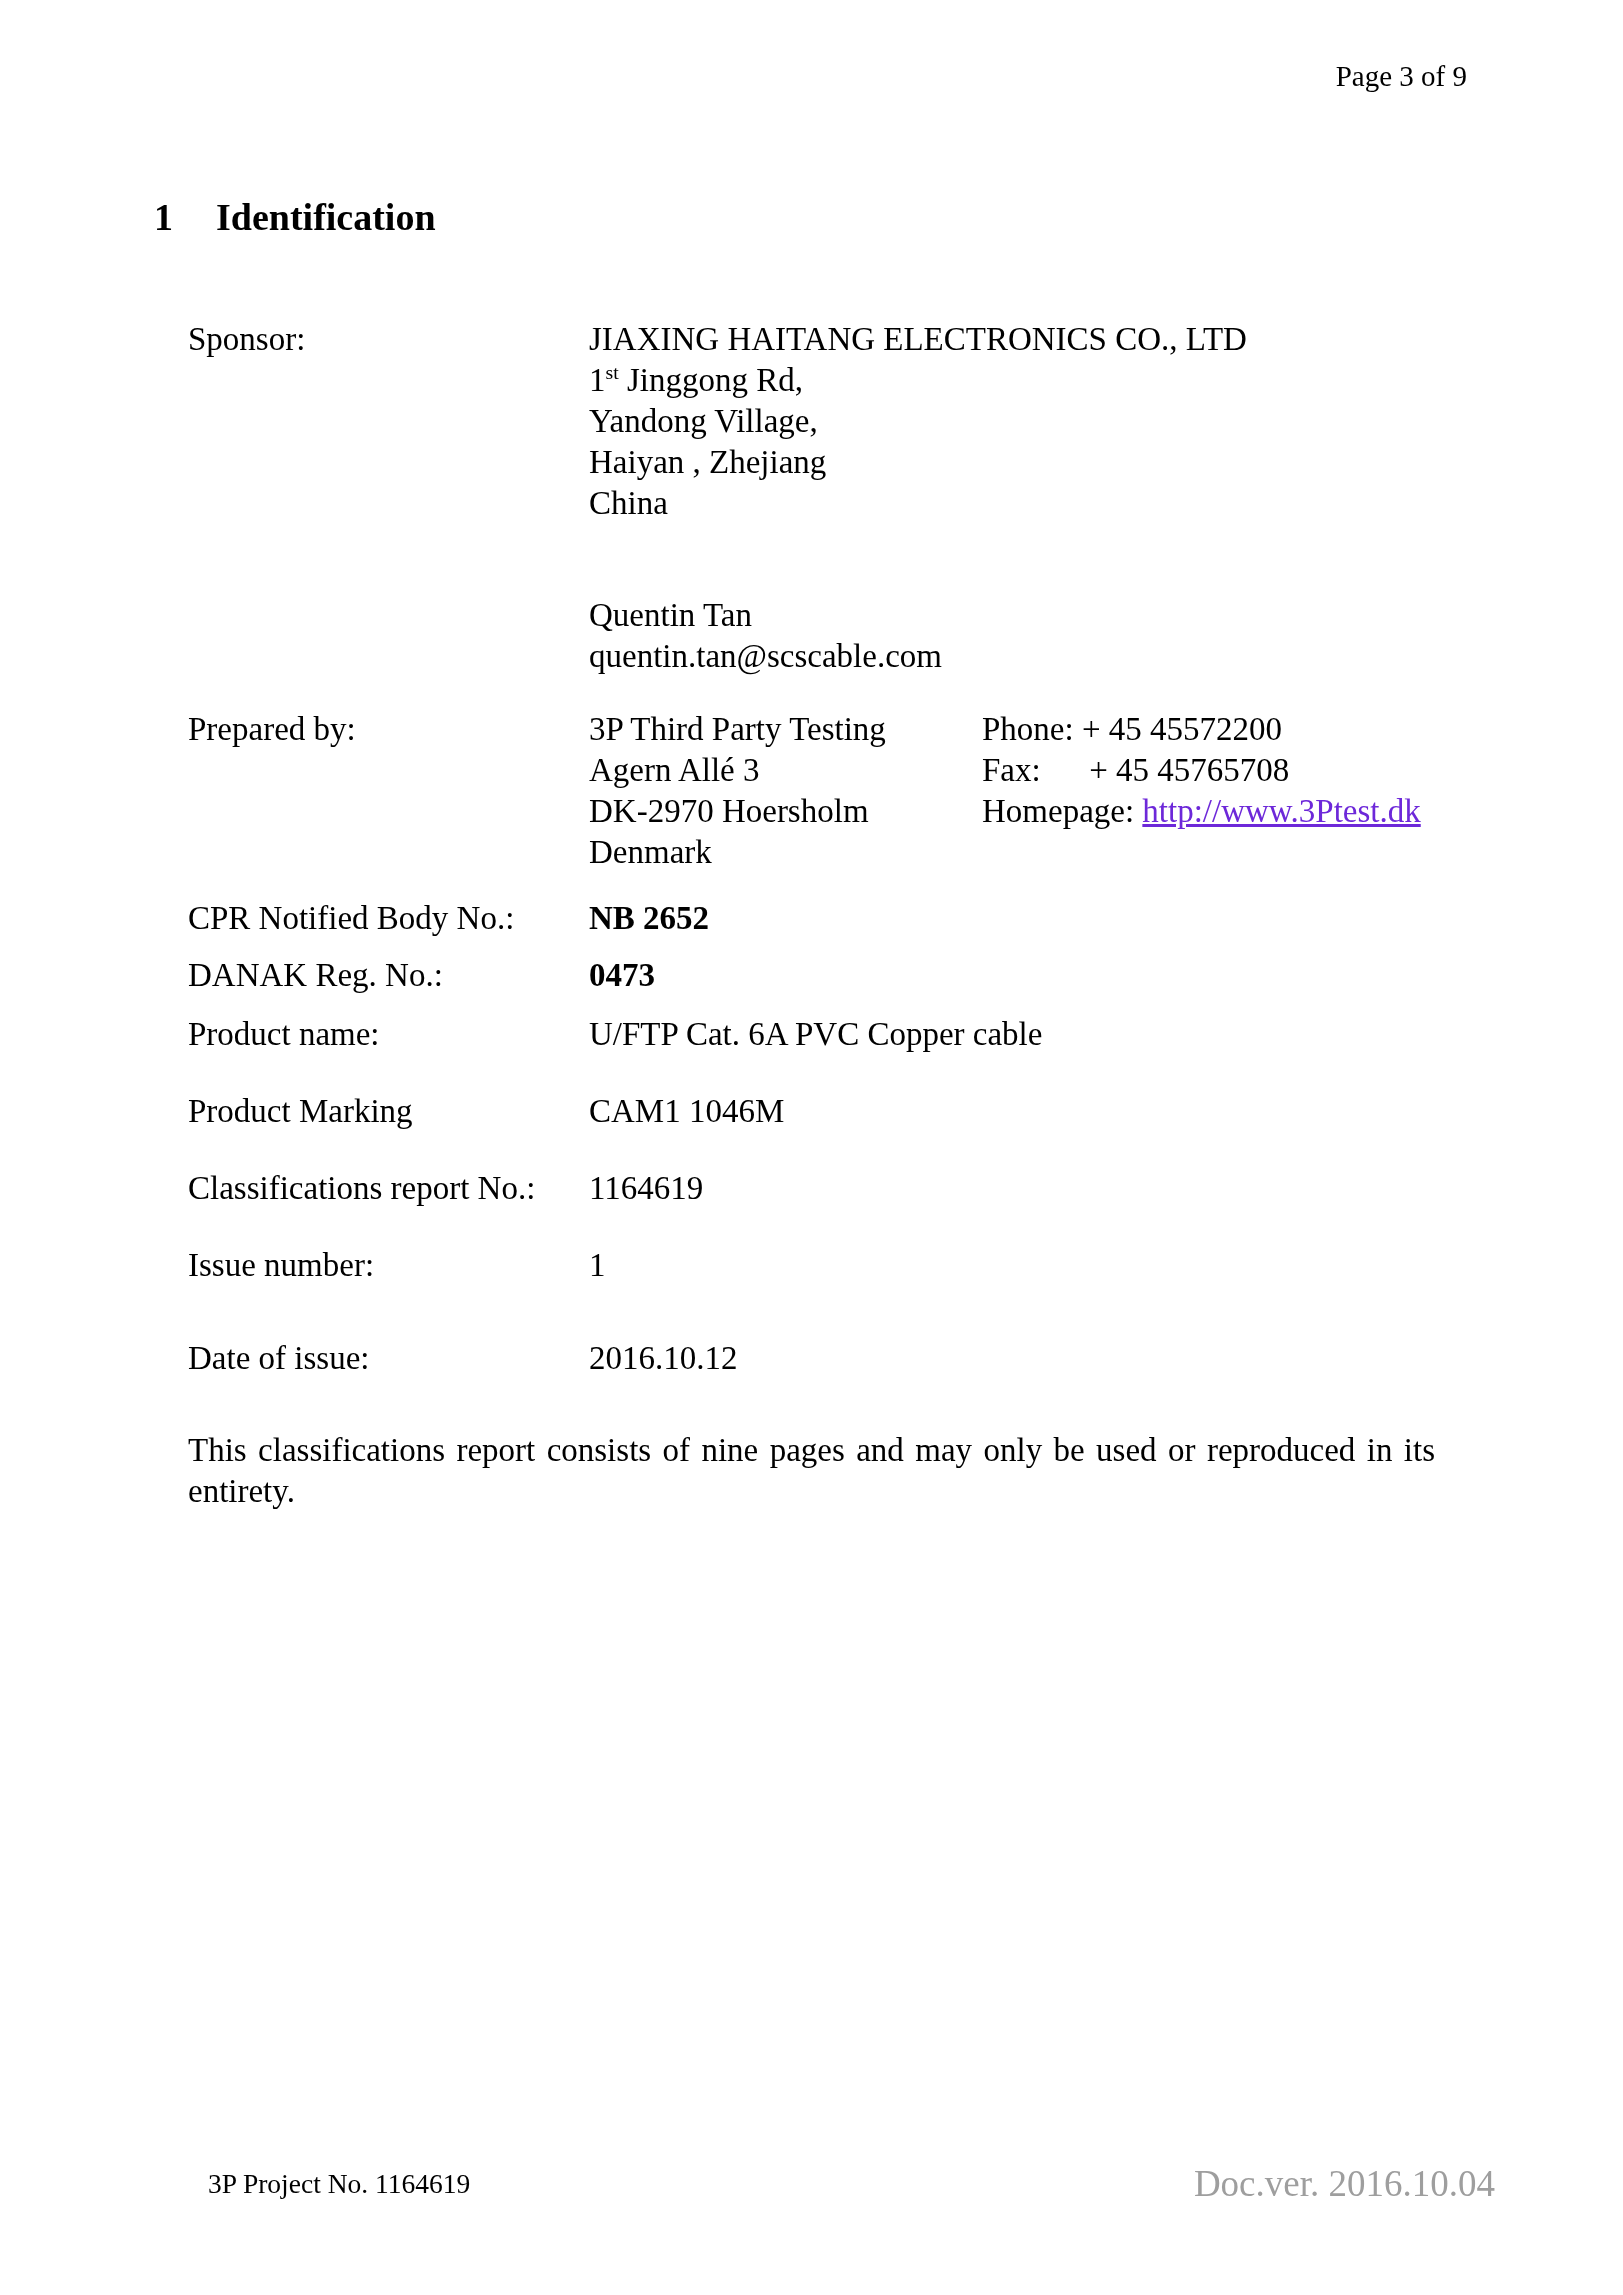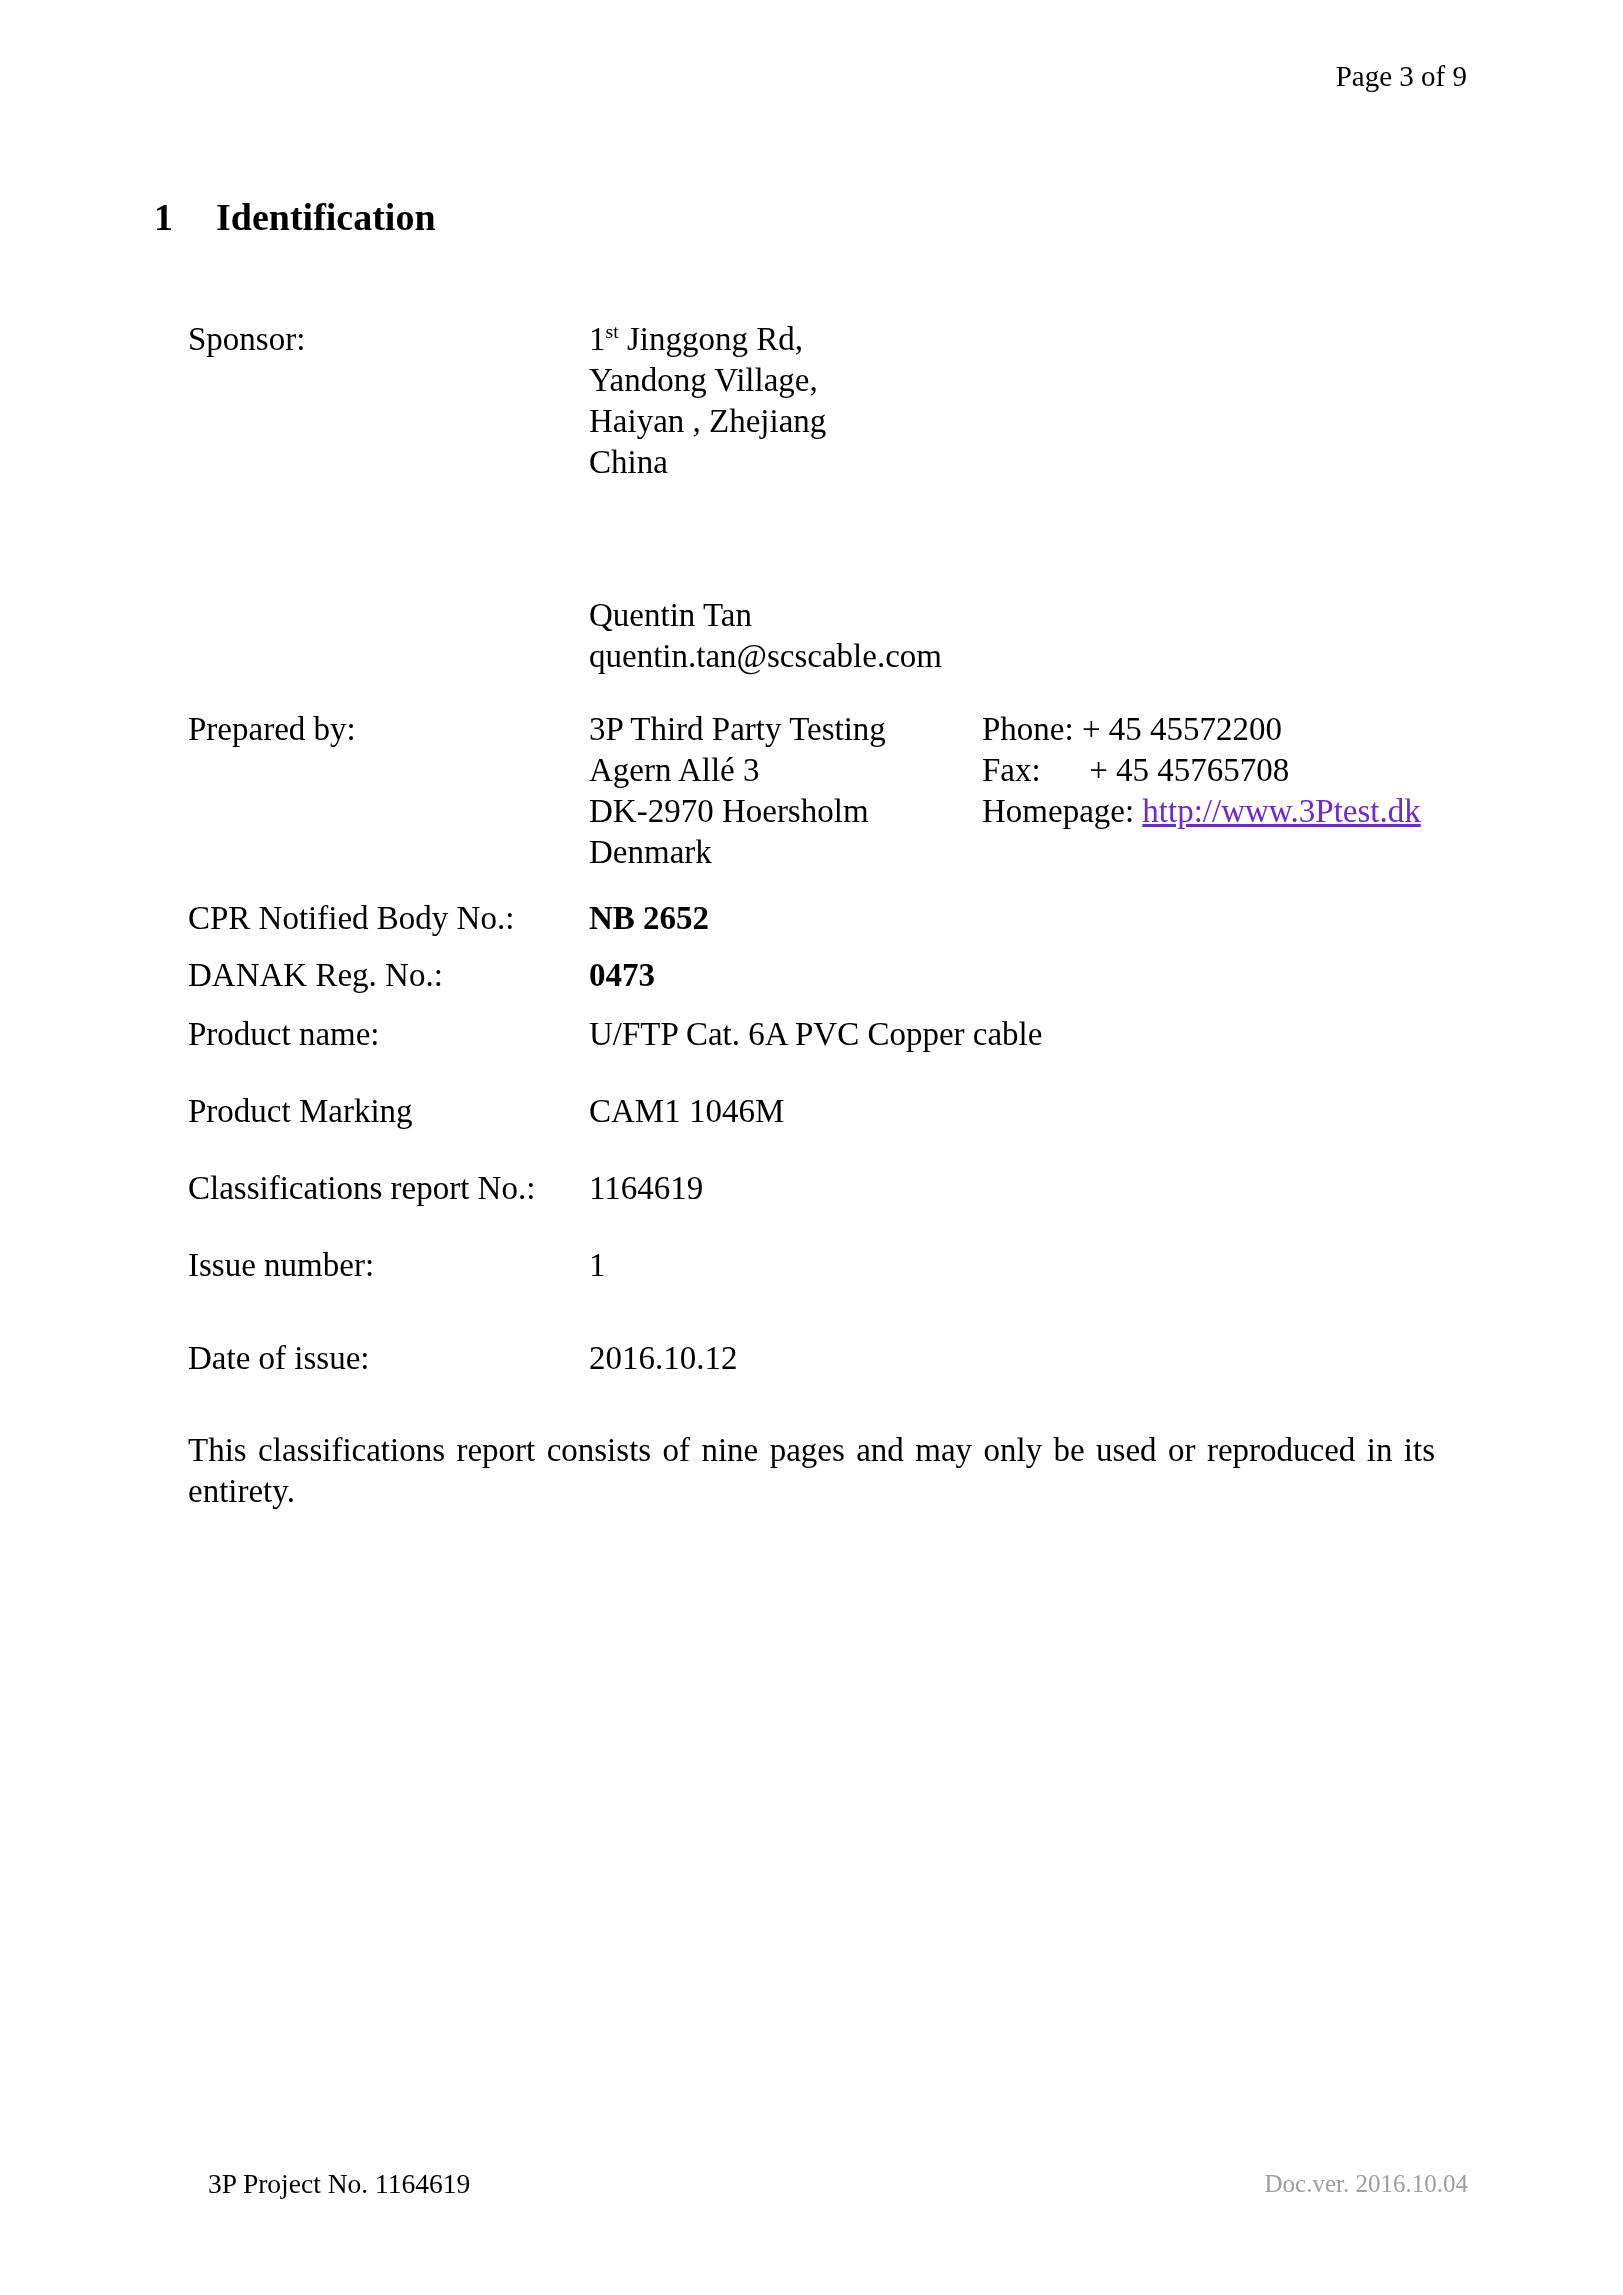--- a/index.html
+++ b/index.html
@@ -64,41 +64,42 @@
   }
   .footer-left {
     position: absolute;
     left: 208px;
     top: 2167px;
     font-size: 27.5px;
     line-height: 33px;
   }
   .footer-right {
     position: absolute;
-    right: 187px;
+    right: 160px;
     top: 2167px;
-    font-size: 25px;
+    font-size: 37px;
     line-height: 33px;
     color: #9e9e9e;
   }
 </style>
 </head>
 <body>
 
 <div class="page">
 
   <div class="page-header">Page 3 of 9</div>
 
   <div class="heading">
     <span class="heading-num">1</span><span class="heading-title">Identification</span>
   </div>
 
   <div class="row" style="top:319px">
     <div class="col-label">Sponsor:</div>
     <div class="col-value">
+      <div>JIAXING HAITANG ELECTRONICS CO., LTD</div>
       <div><span>1</span><sup class="ord">st</sup><span> Jinggong Rd,</span></div>
       <div>Yandong Village,</div>
       <div>Haiyan , Zhejiang</div>
       <div>China</div>
     </div>
   </div>
 
   <div class="row" style="top:595px">
     <div class="col-value">
       <div>Quentin Tan</div>

